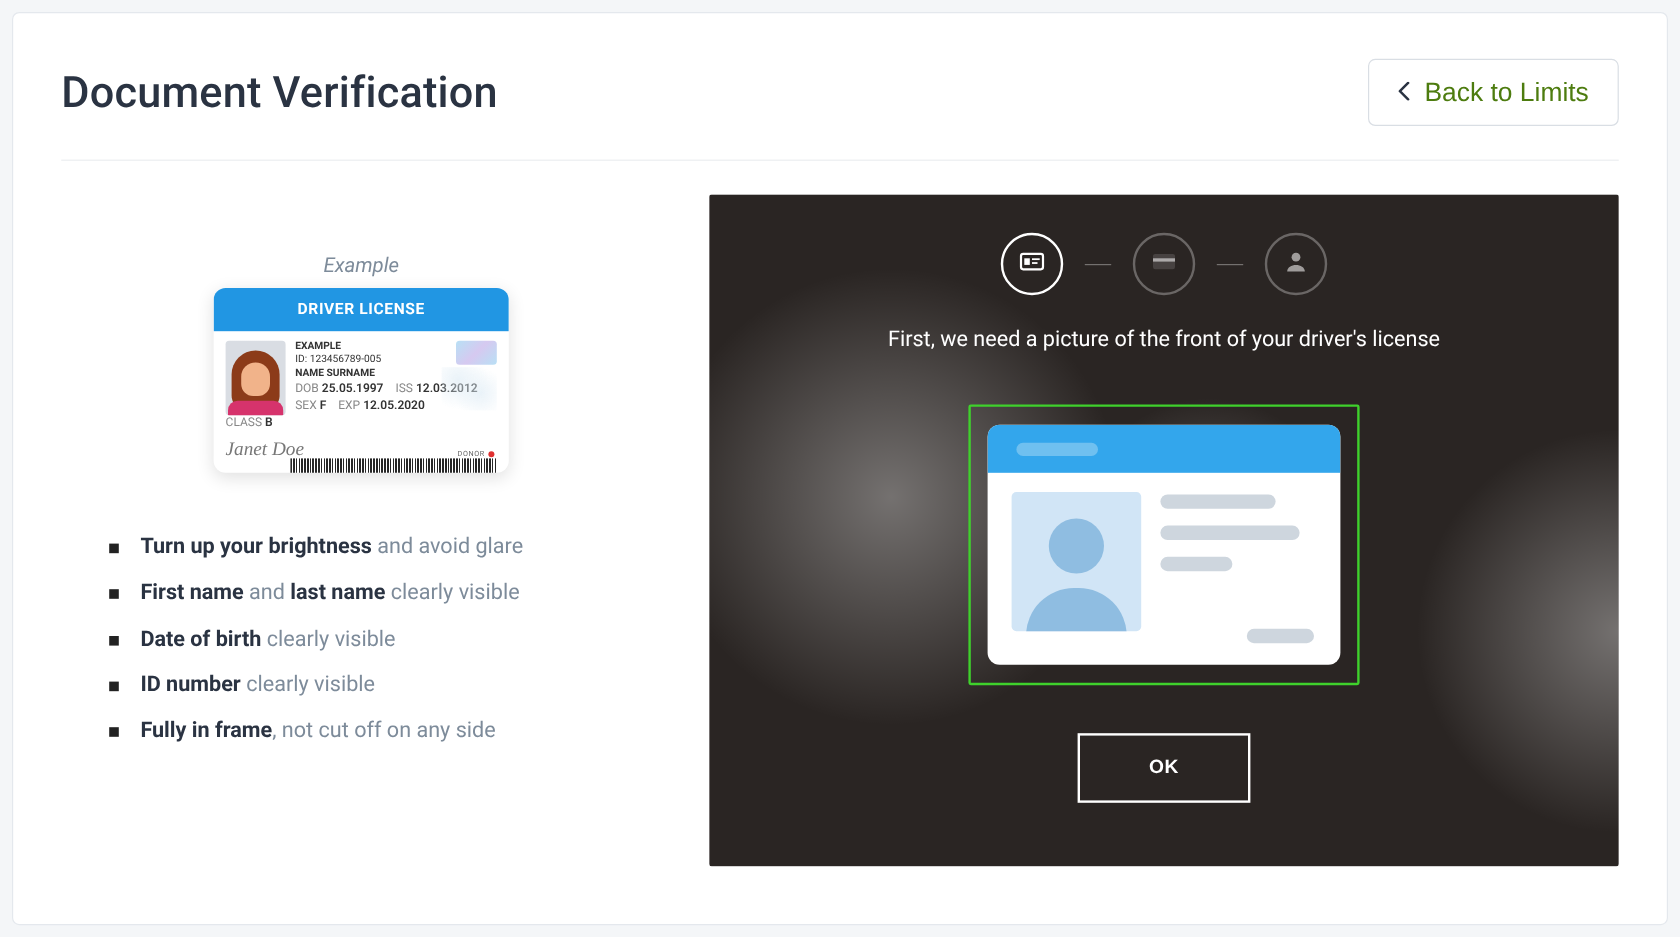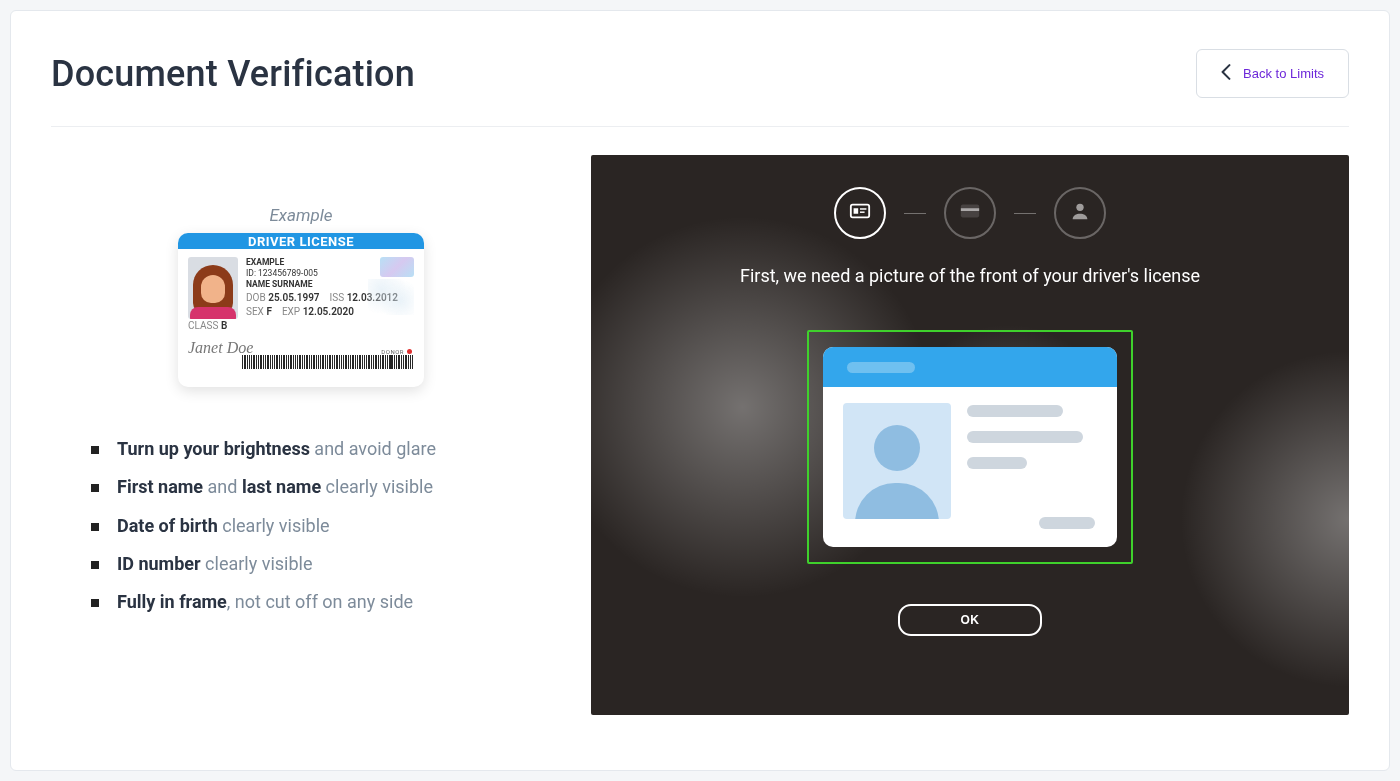--- a/index.html
+++ b/index.html
@@ -37,22 +37,22 @@
     letter-spacing: .2px;
   }
   .back-btn {
     display: inline-flex;
     align-items: center;
     gap: 12px;
     border: 1px solid #d9dee4;
     background: #fff;
     border-radius: 6px;
     padding: 14px 24px;
-    font-size: 13px;
-    color: #6d28d9;
+    font-size: 22px;
+    color: #4d7c0f;
     cursor: pointer;
     font-weight: 500;
   }
   .back-btn svg { width: 10px; height: 16px; }
 
   .content {
     display: flex;
     gap: 60px;
     padding-top: 28px;
   }
@@ -78,21 +78,21 @@
   .dl-card {
     width: 246px;
     height: 154px;
     background: #ffffff;
     border-radius: 10px;
     box-shadow: 0 4px 14px rgba(0,0,0,.12);
     overflow: hidden;
     position: relative;
   }
   .dl-header {
-    height: 16px;
+    height: 36px;
     background: #2196e3;
     display: flex;
     align-items: center;
     justify-content: center;
     font-size: 13px;
     font-weight: 700;
     color: #fff;
     letter-spacing: .5px;
   }
   .dl-body {
@@ -267,27 +267,27 @@
   .id-photo .head{position:absolute;left:50%;top:22px;transform:translateX(-50%);width:46px;height:46px;border-radius:50%;background:#8fbde1;}
   .id-photo .body{position:absolute;left:50%;bottom:-20px;transform:translateX(-50%);width:84px;height:56px;border-radius:40px 40px 0 0;background:#8fbde1;}
   .id-line{position:absolute;left:144px;height:12px;border-radius:6px;background:#ced6de;}
   .l1{top:58px;width:96px;}
   .l2{top:84px;width:116px;}
   .l3{top:110px;width:60px;}
   .l4{top:170px;width:56px;left:216px;}
 
   .ok-btn {
     margin-top:40px;
-    width:144px;height:32px;
+    width:144px;height:58px;
     border:2px solid #fff;
     background:transparent;
     color:#fff;
-    font-size:12px;
+    font-size:16px;
     font-weight:600;
-    border-radius:13px;
+    border-radius:0;
     cursor:pointer;
     letter-spacing:.5px;
   }
 </style>
 </head>
 <body>
 
 <div class="page">
   <div class="card">
 

